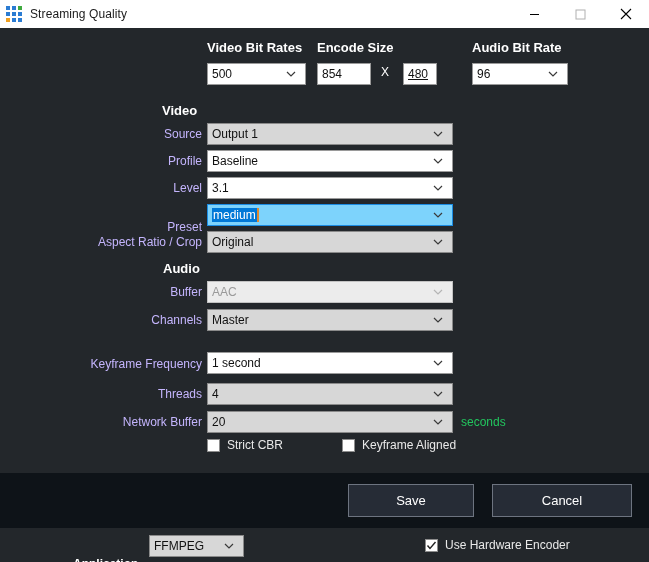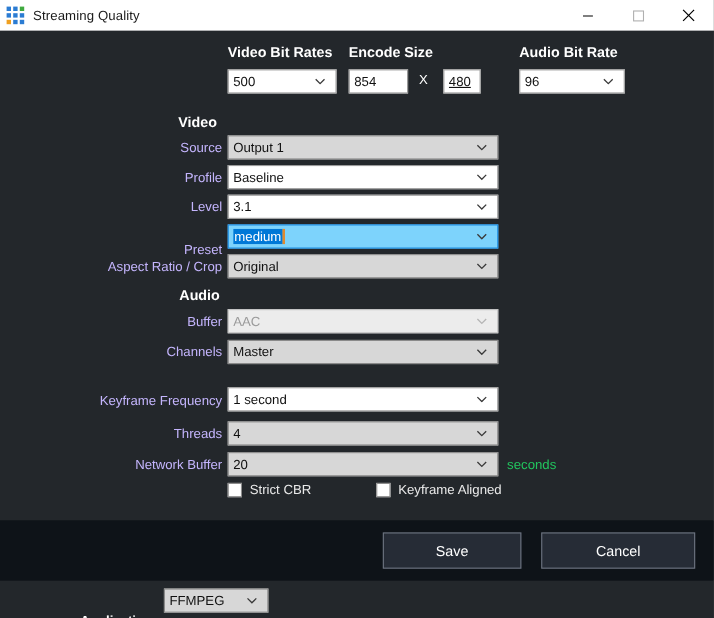--- a/index.html
+++ b/index.html
@@ -396,15 +396,23 @@
     <div class="app-label">Application</div>
     <div id="app-select" class="ctl">
       <span class="val">FFMPEG</span>
       <span class="chev">
         <svg width="10" height="6" viewBox="0 0 10 6">
             <path d="M1 1 L5 5 L9 1" fill="none" stroke="#3a3a3a" stroke-width="1.2"></path>
           </svg>
       </span>
     </div>
 
+    <div id="hw-enc" class="cbox-wrap">
+      <span class="cbox checked">
+        <svg width="11" height="11" viewBox="0 0 11 11">
+            <path d="M1.5 5.5 L4 8.5 L9.5 2" fill="none" stroke="#222" stroke-width="1.4"></path>
+          </svg>
+      </span>
+      <span>Use Hardware Encoder</span>
+    </div>
   </div>
 
 </div>
 
 </body></html>

